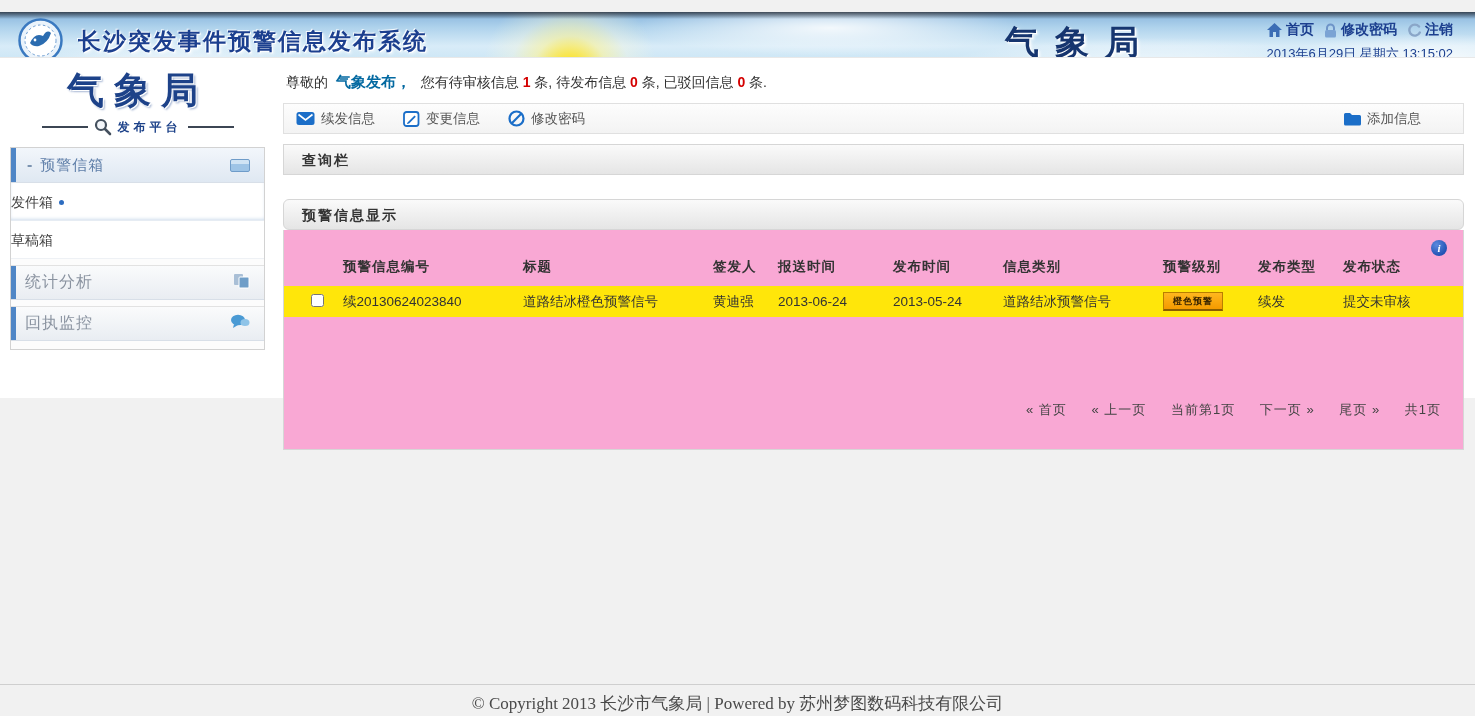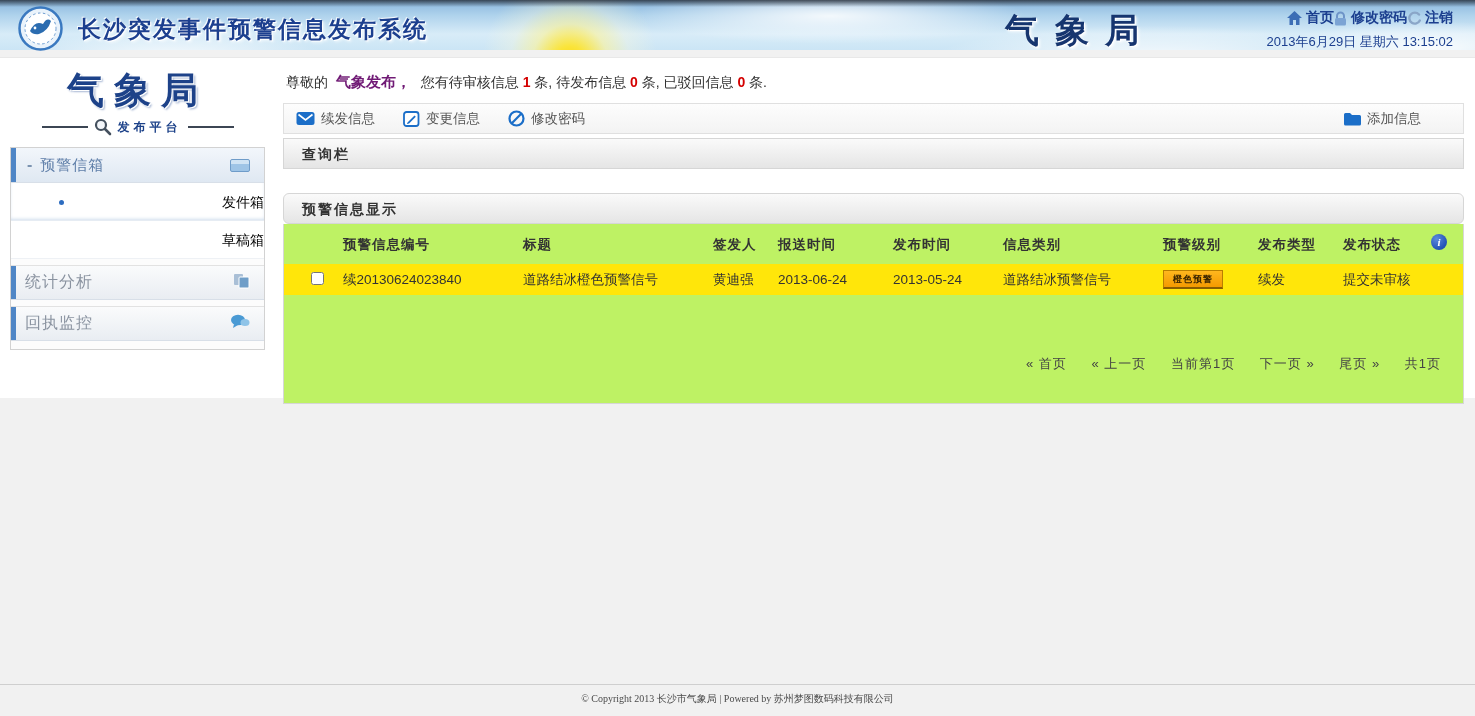--- a/index.html
+++ b/index.html
@@ -7,21 +7,21 @@
   body {
     position:relative;
     background:#f1f1f1;
     font-family:"Liberation Sans", sans-serif;
     overflow:hidden;
     color:#333;
   }
 
   
   .header {
-    position:absolute; top:0; left:0; width:1475px; height:50px;
+    position:absolute; top:12px; left:0; width:1475px; height:50px;
     background:
       radial-gradient(circle at 570px 62px, rgba(255,216,0,0.95) 0px, rgba(255,228,40,0.9) 16px, rgba(255,244,150,0.6) 38px, rgba(255,250,215,0.3) 60px, rgba(255,255,255,0) 88px),
       radial-gradient(ellipse 230px 42px at 170px 60px, rgba(255,255,255,0.95), rgba(255,255,255,0) 70%),
       radial-gradient(ellipse 280px 40px at 830px 16px, rgba(255,255,255,0.85), rgba(255,255,255,0) 70%),
       radial-gradient(ellipse 320px 52px at 1150px 62px, rgba(255,255,255,0.95), rgba(255,255,255,0) 70%),
       radial-gradient(ellipse 220px 38px at 1430px 48px, rgba(255,255,255,0.9), rgba(255,255,255,0) 70%),
       linear-gradient(180deg, #87b4dc 0%, #aed2ec 30%, #d8ecf8 68%, #cbe5f5 100%);
   }
   .header::before {
     content:""; position:absolute; top:0; left:0; right:0; height:7px;
@@ -33,21 +33,21 @@
     font-size:23px; font-weight:bold; color:#1c3f8f; letter-spacing:2px;
     text-shadow:1px 1px 0 #fff, -1px -1px 0 rgba(255,255,255,0.85), 2px 2px 3px rgba(255,255,255,0.7);
   }
   .org-name {
     position:absolute; left:1005px; top:8px;
     font-size:34px; font-weight:bold; color:#16356f; letter-spacing:16px;
     text-shadow:1px 1px 0 #fff, 2px 2px 3px rgba(255,255,255,0.9);
   }
   .top-nav {
     position:absolute; right:22px; top:9px;
-    display:flex; align-items:flex-start; 
+    display:flex; align-items:flex-start; gap:10px;
     font-size:14px; font-weight:bold; color:#1c3f8f;
   }
   .top-nav .navlink { display:flex; align-items:center; gap:4px; cursor:pointer; }
   .top-nav svg { display:block; }
   .header-datetime {
     position:absolute; right:22px; top:33px;
     font-size:13px; color:#1c3f8f;
   }
 
   
@@ -77,57 +77,57 @@
     border-bottom:1px solid #d8dfe8; cursor:pointer;
   }
   .menu-header .bar { position:absolute; left:0; top:0; bottom:0; width:5px; background:#4f86c6; }
   .menu-header .indicator { margin-left:16px; color:#7b93b0; font-weight:bold; }
   .menu-header .mh-label { margin-left:8px; font-size:15px; color:#5e7ea8; letter-spacing:1px; }
   .menu-header .mh-icon { position:absolute; right:14px; }
   .menu-header.plain { margin-top:6px; border-top:1px solid #e2e2e2; background:linear-gradient(180deg,#fafbfc,#e9edf2); }
   .menu-header.plain .mh-label { color:#8a93a0; font-size:16px; margin-left:14px; }
   .submenu { background:#fff; }
   .submenu-item {
-    position:relative; height:38px; line-height:38px; text-align:right;
-    font-size:14px; color:#000000; cursor:pointer;
+    position:relative; height:38px; line-height:38px; text-align:left;
+    font-size:14px; color:#404040; cursor:pointer;
     border-bottom:1px solid #e6ecf3;
   }
   .submenu-item:last-child { border-bottom:1px solid #eef1f5; }
   .submenu-item.active { box-shadow:inset 0 -2px 4px -2px #b9cde4; }
   .submenu-item .dot {
     position:absolute; left:48px; top:17px; width:5px; height:5px; border-radius:50%;
     background:#2d6cc0;
   }
   .win-icon {
     display:inline-block; width:20px; height:13px; border:1px solid #6f9cc9; border-radius:2px;
     background:linear-gradient(180deg,#cfe3f4 40%,#9ec4e6 40%);
   }
 
   
   .main { position:absolute; left:283px; top:0; width:1181px; }
   .greeting { padding:15px 0 11px 3px; font-size:14px; color:#333; }
-  .greeting .uname { font-weight:bold; color:#701a75; font-size:15px; margin:0 6px 0 4px; }
+  .greeting .uname { font-weight:bold; color:#0369a1; font-size:15px; margin:0 6px 0 4px; }
   .greeting .num { color:#d40000; font-weight:bold; }
   .toolbar {
     display:flex; align-items:center; height:31px; padding:0 12px;
     border:1px solid #e0e0e0; background:linear-gradient(180deg,#fdfdfd,#f3f3f3);
   }
   .tool-btn { display:flex; align-items:center; gap:6px; margin-right:28px; font-size:13.5px; color:#555; cursor:pointer; }
   .tool-btn svg { display:block; }
   .tool-btn.add { margin:0 30px 0 auto; }
   .section-bar {
-    margin-top:4px; height:31px; line-height:30px; padding-left:18px;
+    margin-top:10px; height:31px; line-height:30px; padding-left:18px;
     font-size:14px; font-weight:bold; color:#333; letter-spacing:2px;
     border:1px solid #d6d6d6;
     background:linear-gradient(180deg,#fafafa,#e5e5e5);
   }
   .section-bar.display { margin-top:24px;border-radius:6px; }
   .table-panel {
-    position:relative; border:1px solid #d6d6d6; border-top:none; background:#bef264;
-    height:180px; padding-top:0;
+    position:relative; border:1px solid #d6d6d6; border-top:none; background:#f9a8d4;
+    height:220px; padding-top:16px;
   }
   .info-icon {
     position:absolute; right:16px; top:10px; width:16px; height:16px; border-radius:50%;
     background:radial-gradient(circle at 35% 30%, #5b8ade, #2353b5 70%);
     color:#fff; text-align:center; line-height:16px; font-size:11px; font-weight:bold;
     font-family:"Liberation Serif", serif; font-style:italic; cursor:pointer;
   }
   .info-icon::after { content:"i"; }
   table.wtable { width:100%; border-collapse:collapse; table-layout:fixed; font-size:13.5px; }
   .wtable th { text-align:left; font-weight:bold; color:#333; padding:12px 4px 10px 4px; letter-spacing:1px; }
@@ -146,21 +146,21 @@
     position:absolute; right:22px; bottom:30px;
     font-size:13px; color:#444; letter-spacing:1px;
   }
   .pagination span { margin-left:20px; }
   .pagination .pg-link { cursor:pointer; }
 
   
   .footer-rule { position:absolute; left:0; top:684px; width:1475px; border-top:1px solid #cfcfcf; }
   .footer-text {
     position:absolute; left:0; top:692px; width:1475px; text-align:center;
-    font-size:10px; color:#4a4a4a; font-family:"Liberation Serif", serif;
+    font-size:17px; color:#4a4a4a; font-family:"Liberation Serif", serif;
   }
 </style>
 </head>
 <body>
 
 <div class="header">
   <svg class="emblem" viewBox="0 0 45 45">
     <circle cx="22.5" cy="22.5" r="21" fill="#eaf3fb" stroke="#3a79c0" stroke-width="2.5"></circle>
     <circle cx="22.5" cy="22.5" r="15.5" fill="#ffffff" stroke="#6a9bd0" stroke-width="1" stroke-dasharray="2.5 2.5"></circle>
     <path d="M12,25 Q17,14 25,18 Q29,11 33,15 Q30,25 21,28 Q15,29 12,25 Z" fill="#2b6cb0"></path>

